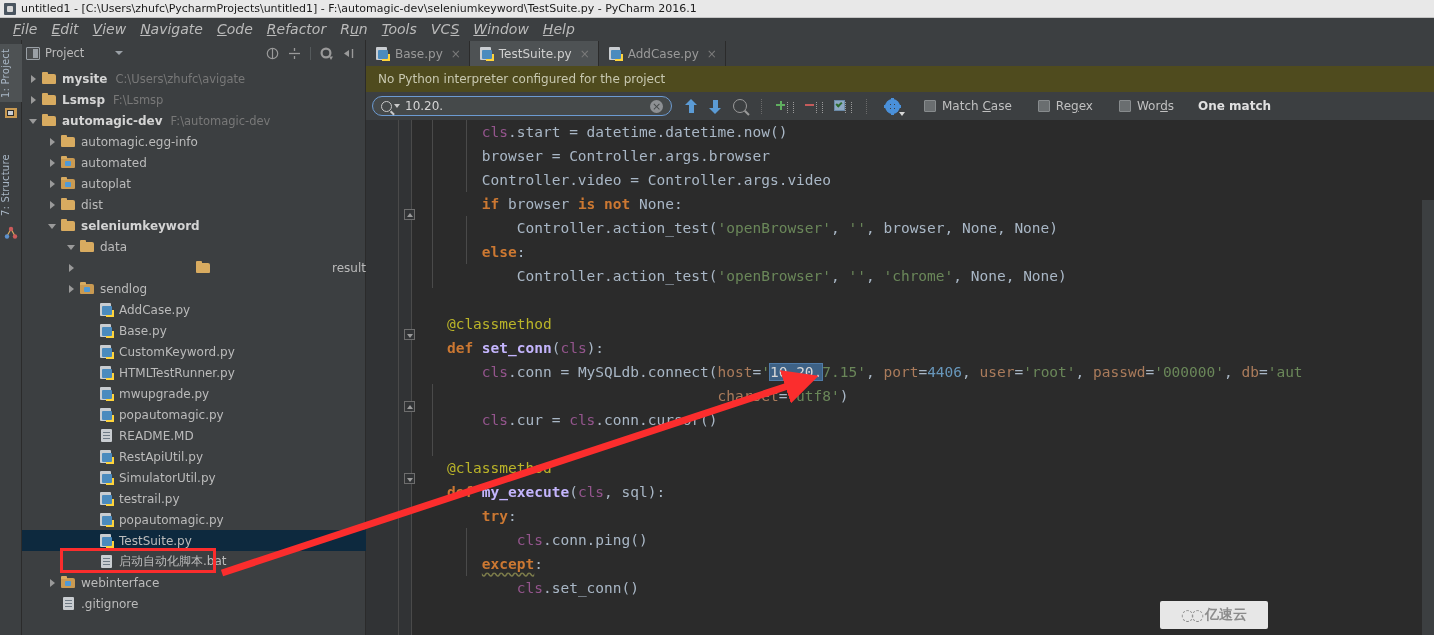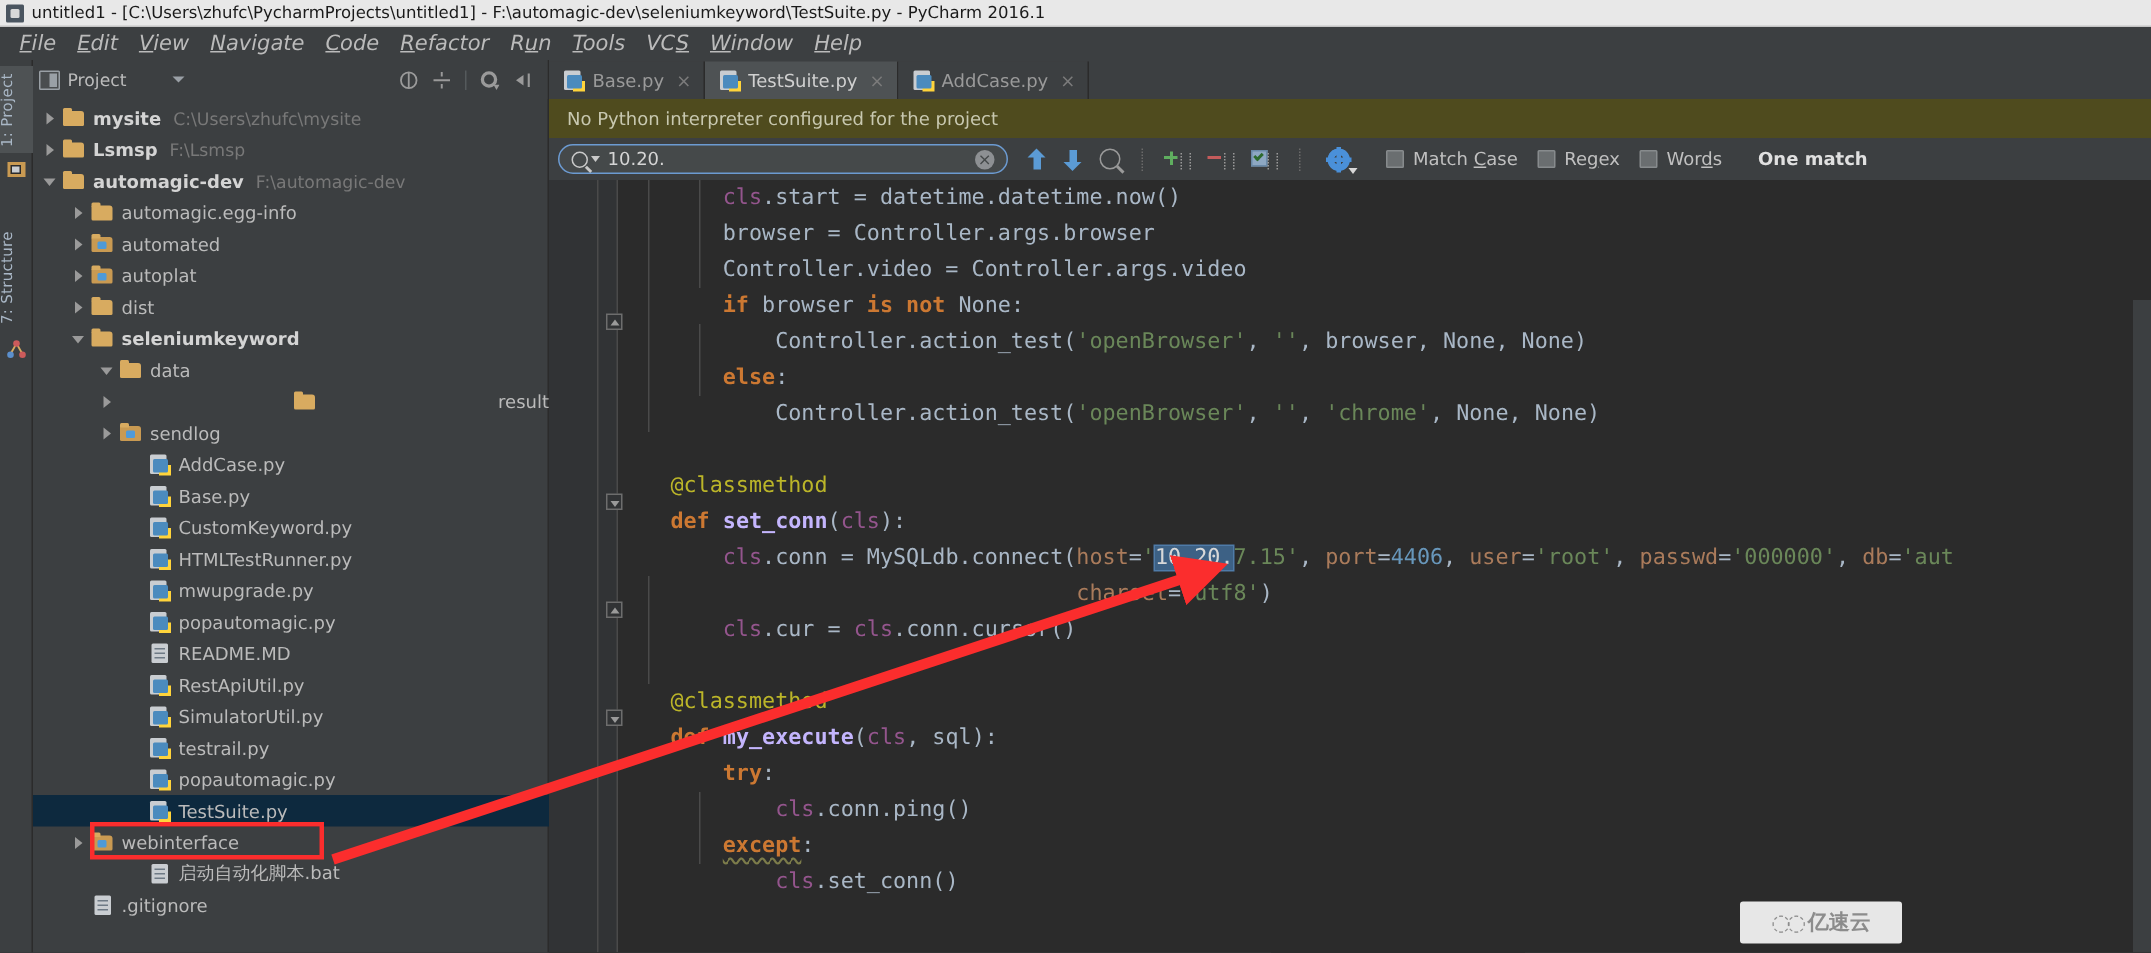--- a/index.html
+++ b/index.html
@@ -275,21 +275,21 @@
     background:#4a90d9;
   }
   .gear::after {
     content:""; position:absolute; left:6px; top:-1px; width:3px; height:17px;
     background:#4a90d9;
   }
   .gear-caret {
     width:0;height:0;border-left:3px solid transparent;border-right:3px solid transparent;
     border-top:4px solid #d8d8d8; position:absolute; right:-5px; bottom:-2px;
   }
-  .chkgroup { display:flex; align-items:flex-start; gap:13px; margin-left: 24px; }
+  .chkgroup { display:flex; align-items:flex-start; gap:26px; margin-left: 24px; }
   .chkitem { display:flex; align-items:center; gap:6px; }
   .chkbox {
     width: 12px; height: 12px; background: #6a6e70; border: 1px solid #878b8d;
     border-radius: 1px;
   }
   .chklbl { font-size: 12px; color: #c0c0c0; }
   .chklbl u { text-decoration: underline; }
   .matchinfo { margin-left: 24px; font-size: 12px; color: #e0e0e0; font-weight: bold; }
 
   
@@ -431,21 +431,21 @@
           <line x1="10.5" y1="2" x2="10.5" y2="11" stroke="#9a9a9a" stroke-width="1.4"></line>
           <polygon points="2,6.5 7,3 7,10" fill="#9a9a9a"></polygon>
         </svg>
       </div>
     </div>
     <div class="tree" id="tree">
         <div class="row" style="padding-left: 6px;">
           <span class="arrow closed"></span>
           <span class="ficon folder"></span>
           <span class="lbl bold">mysite</span>
-          <span class="path">C:\Users\zhufc\mysite</span>
+          <span class="path">C:\Users\zhufc\avigate</span>
         </div>
         <div class="row" style="padding-left: 6px;">
           <span class="arrow closed"></span>
           <span class="ficon folder"></span>
           <span class="lbl bold">Lsmsp</span>
           <span class="path">F:\Lsmsp</span>
         </div>
         <div class="row" style="padding-left: 6px;">
           <span class="arrow open"></span>
           <span class="ficon folder"></span>
@@ -551,31 +551,31 @@
         <div class="row" style="padding-left: 63px;">
           <span class="arrow"></span>
           <span class="ficon py"></span>
           <span class="lbl">popautomagic.py</span>
         </div>
         <div class="row selected" style="padding-left: 63px;">
           <span class="arrow"></span>
           <span class="ficon py"></span>
           <span class="lbl">TestSuite.py</span>
         </div>
+        <div class="row" style="padding-left: 63px;">
+          <span class="arrow"></span>
+          <span class="ficon doc"></span>
+          <span class="lbl">启动自动化脚本.bat</span>
+        </div>
         <div class="row" style="padding-left: 25px;">
           <span class="arrow closed"></span>
           <span class="ficon folder mod">
             <span class="dot"></span>
           </span>
           <span class="lbl">webinterface</span>
-        </div>
-        <div class="row" style="padding-left: 63px;">
-          <span class="arrow"></span>
-          <span class="ficon doc"></span>
-          <span class="lbl">启动自动化脚本.bat</span>
         </div>
         <div class="row" style="padding-left: 25px;">
           <span class="arrow"></span>
           <span class="ficon doc"></span>
           <span class="lbl">.gitignore</span>
         </div>
       </div>
   </div>
 
   <div class="right">

